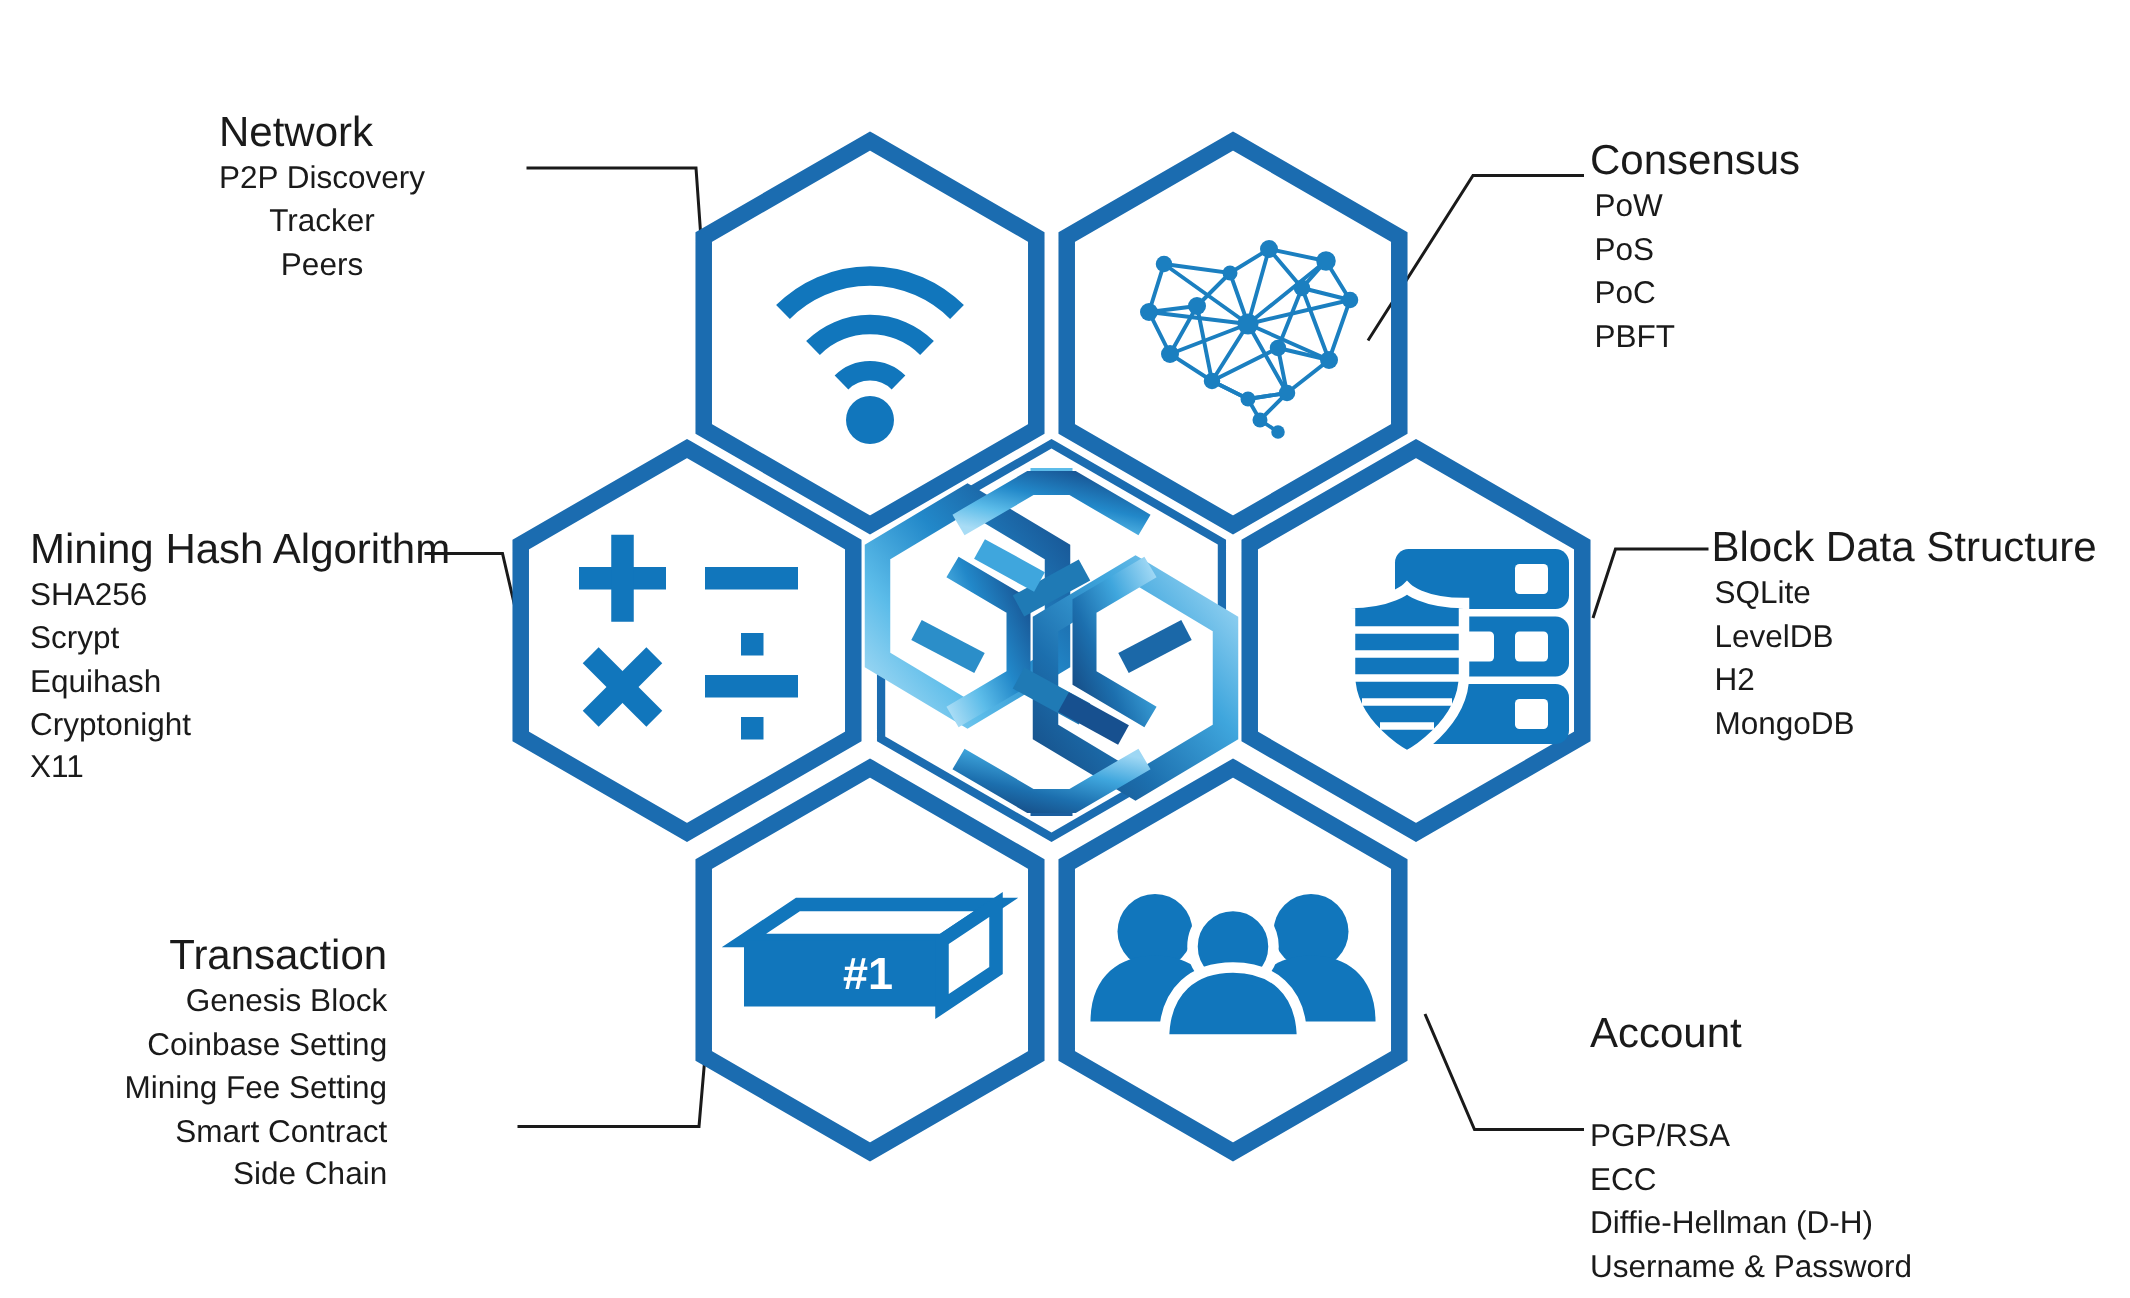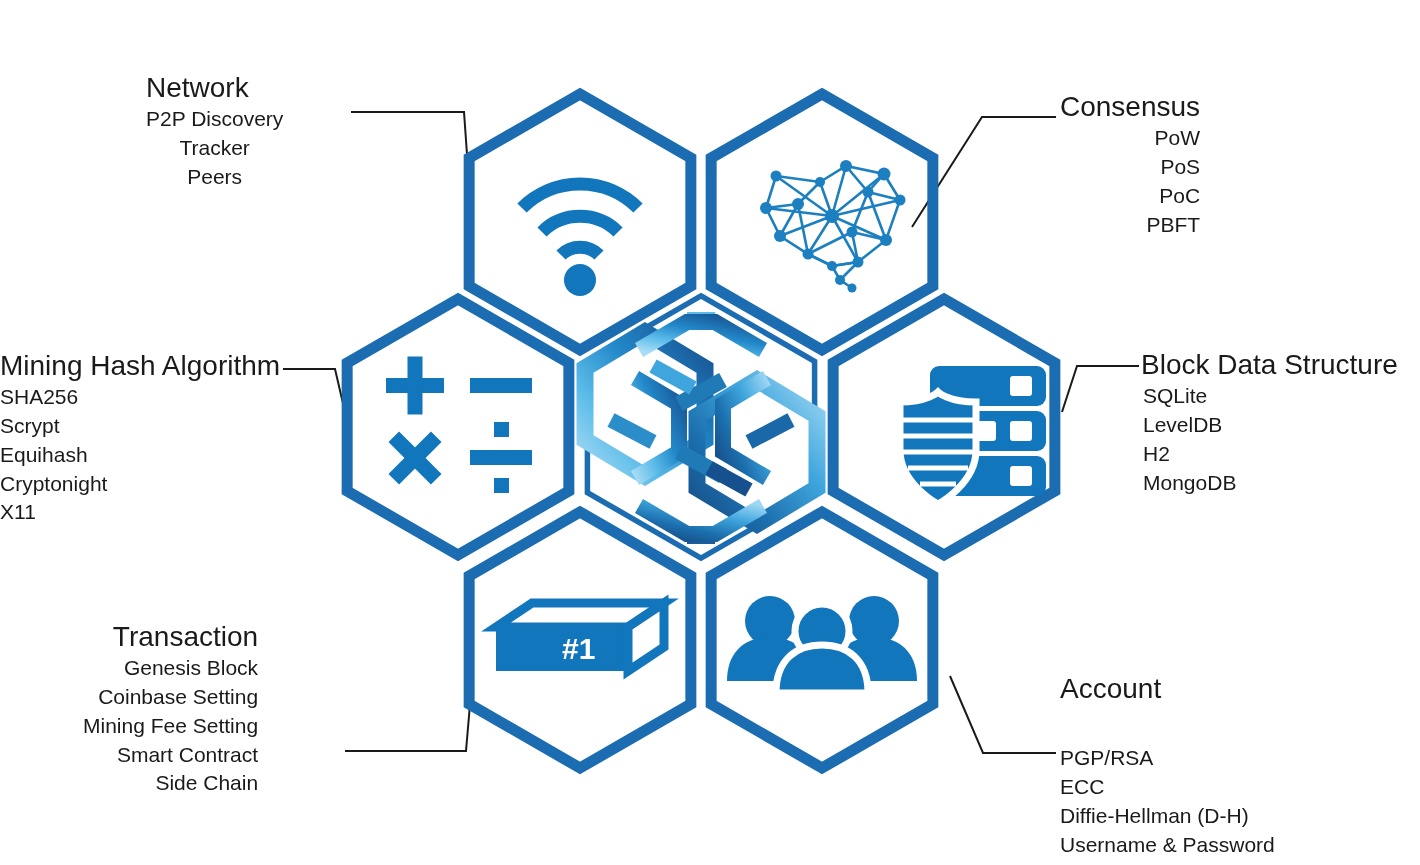--- a/index.html
+++ b/index.html
@@ -17,23 +17,23 @@
     font-size:28px;line-height:1.12;color:#1a1a1a;font-weight:400;
     white-space:nowrap;
   }
   .label-items{margin-top:2px;}
   .label-item{
     font-size:21px;line-height:1.37;color:#1a1a1a;font-weight:400;
     white-space:nowrap;
   }
   .lbl-network{left:108px;top:72px;margin-left:38px;}
   .lbl-network .label-items{padding-left:0px;text-align:center;}
-  .lbl-consensus{left:1060px;top:91px;text-align:right;}
+  .lbl-consensus{left:1060px;top:91px;}
   .lbl-consensus .label-items{padding-left:3px;}
-  .lbl-mining{left:0;top:350px;}
+  .lbl-mining{left:20px;top:350px;}
   .lbl-blockdata{left:1141px;top:349px;}
   .lbl-blockdata .label-items{padding-left:2px;}
   .lbl-transaction{left:83px;top:621px;text-align:right;}
   .lbl-transaction .label-items{padding-left:0px;}
   .lbl-account{left:1060px;top:673px;}
   .lbl-account .label-items{padding-left:0px;margin-top:40px;}
 </style>
 </head>
 <body>
 

